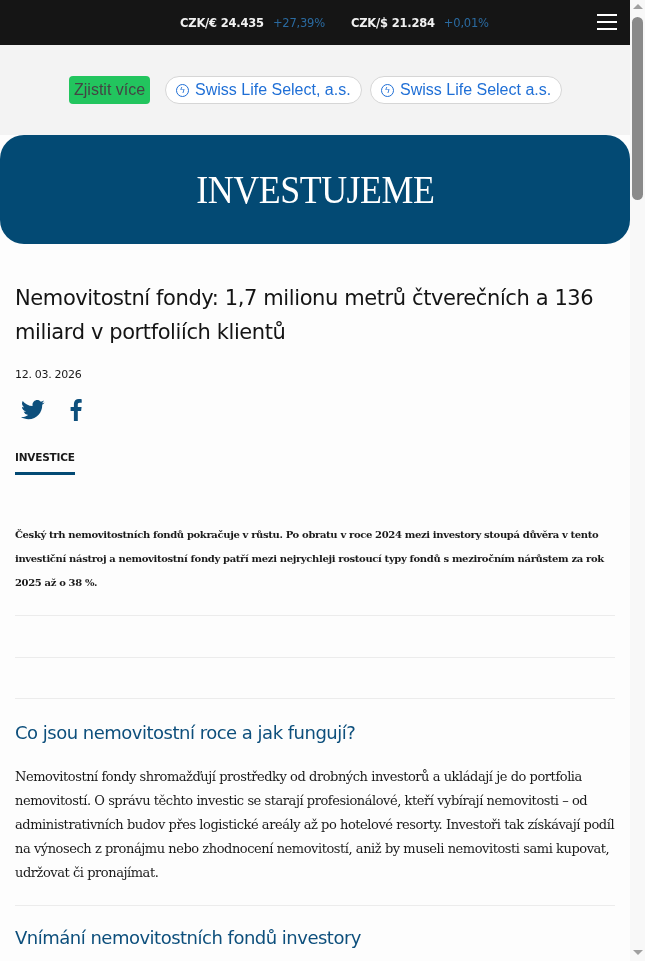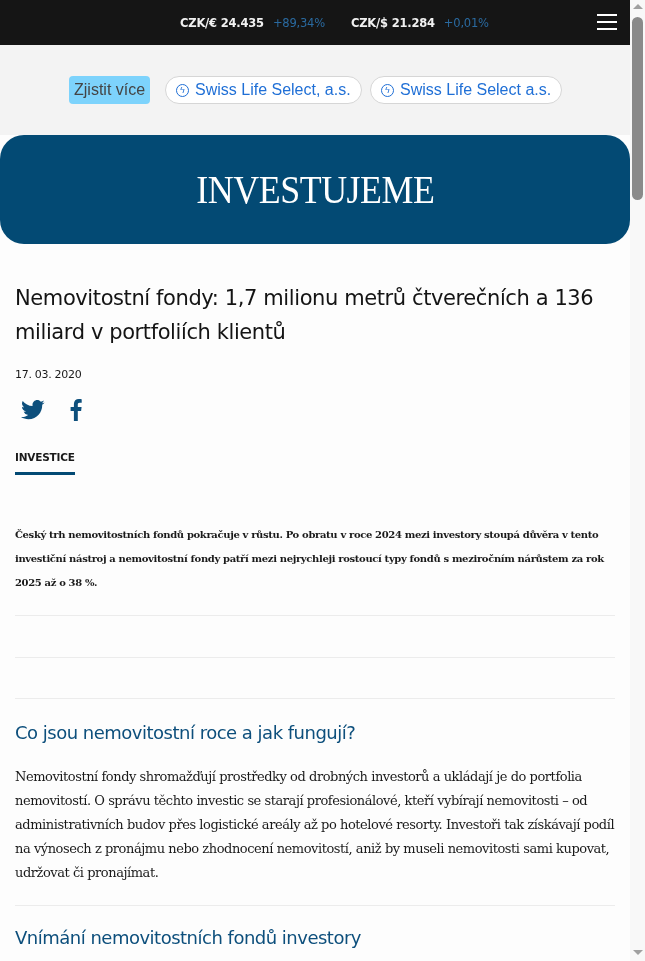--- a/index.html
+++ b/index.html
@@ -15,21 +15,21 @@
     .rate-label { color: #f1f1f1; }
     .rate-change { color: #2a6aa0; font-weight: normal; margin-left: 9px; }
     .hamburger { position: absolute; left: 597px; top: 14px; width: 20px; height: 16px; cursor: pointer; }
     .hamburger span { position: absolute; left: 0; width: 20px; height: 2px; background: #ffffff; }
     .hamburger span:nth-child(1) { top: 0; }
     .hamburger span:nth-child(2) { top: 7px; }
     .hamburger span:nth-child(3) { top: 14px; }
 
     
     .adbar { height: 90px; background: #f3f3f3; position: relative; }
-    .learn { position: absolute; left: 69px; top: 31px; height: 28px; padding: 0 5px; background: #7dd3fc; border-radius: 4px; font-family: "Liberation Sans", sans-serif; font-size: 16px; color: #444; line-height: 28px; }
+    .learn { position: absolute; left: 69px; top: 31px; height: 28px; padding: 0 5px; background: #22c55e; border-radius: 4px; font-family: "Liberation Sans", sans-serif; font-size: 16px; color: #444; line-height: 28px; }
     .pill { position: absolute; top: 31px; height: 28px; border: 1px solid #d6d6d6; background: #ffffff; border-radius: 14px; display: flex; align-items: center; padding: 0 10px 0 10px; font-family: "Liberation Sans", sans-serif; font-size: 16px; color: #1f6fd6; white-space: nowrap; cursor: pointer; }
     .pill .bolt { width: 13px; height: 13px; border: 1.5px solid #1f6fd6; border-radius: 50%; margin-right: 6px; position: relative; display: inline-flex; align-items: center; justify-content: center; font-size: 9px; line-height: 1; color: #1f6fd6; }
     .pill1 { left: 165px; }
     .pill2 { left: 370px; }
 
     
     .brand { height: 109px; background: #034a74; display: flex; align-items: center; justify-content: center; border-radius: 24px; }
     .brand-logo { color: #ffffff; font-family: "Liberation Serif", "DejaVu Serif", serif; font-size: 39px; letter-spacing: -0.5px; transform: scaleX(0.92); font-weight: normal; }
 
     
@@ -62,21 +62,21 @@
   </style>
 </head>
 <body>
 
 <div class="page">
 
   <div class="ticker">
     <div class="ticker-inner">
       <div class="rate">
         <span class="rate-label">CZK/€ 24.435</span>
-        <span class="rate-change">+89,34%</span>
+        <span class="rate-change">+27,39%</span>
       </div>
       <div class="rate">
         <span class="rate-label">CZK/$ 21.284</span>
         <span class="rate-change">+0,01%</span>
       </div>
     </div>
     <div class="hamburger">
       <span></span>
         <span></span>
         <span></span>
@@ -94,21 +94,21 @@
       <span>Swiss Life Select a.s.</span>
     </div>
   </div>
 
   <div class="brand">
     <div class="brand-logo">INVESTUJEME</div>
   </div>
 
   <div class="article">
     <h1 class="title">Nemovitostní fondy: 1,7 milionu metrů čtverečních a 136 miliard v portfoliích klientů</h1>
-    <div class="date">17. 03. 2020</div>
+    <div class="date">12. 03. 2026</div>
 
     <div class="social">
       <svg class="tw" viewBox="0 0 24 20">
         <path fill="#0d4f7c" d="M23.6 2.4c-.9.4-1.8.6-2.8.8 1-.6 1.8-1.5 2.1-2.7-.9.6-2 1-3.1 1.2C18.9.7 17.7.1 16.3.1c-2.7 0-4.8 2.2-4.8 4.8 0 .4 0 .8.1 1.1C7.6 5.8 4 3.9 1.7.9c-.4.7-.7 1.6-.7 2.4 0 1.7.9 3.2 2.2 4-.8 0-1.5-.2-2.2-.6v.1c0 2.3 1.7 4.3 3.9 4.7-.4.1-.8.2-1.3.2-.3 0-.6 0-.9-.1.6 1.9 2.4 3.3 4.5 3.4-1.7 1.3-3.8 2.1-6 2.1-.4 0-.8 0-1.2-.1 2.2 1.4 4.7 2.2 7.4 2.2 8.9 0 13.8-7.4 13.8-13.8v-.6c1-.7 1.8-1.5 2.4-2.4z"></path>
       </svg>
       <svg class="fb" viewBox="0 0 12 22">
         <path fill="#0d4f7c" d="M7.8 22V12h3.3l.5-3.9H7.8V5.6c0-1.1.3-1.9 1.9-1.9h2V.2C11.3.1 10.1 0 8.8 0 5.9 0 3.9 1.8 3.9 5.1v2.9H.6V12h3.3v10h3.9z"></path>
       </svg>
     </div>
 

